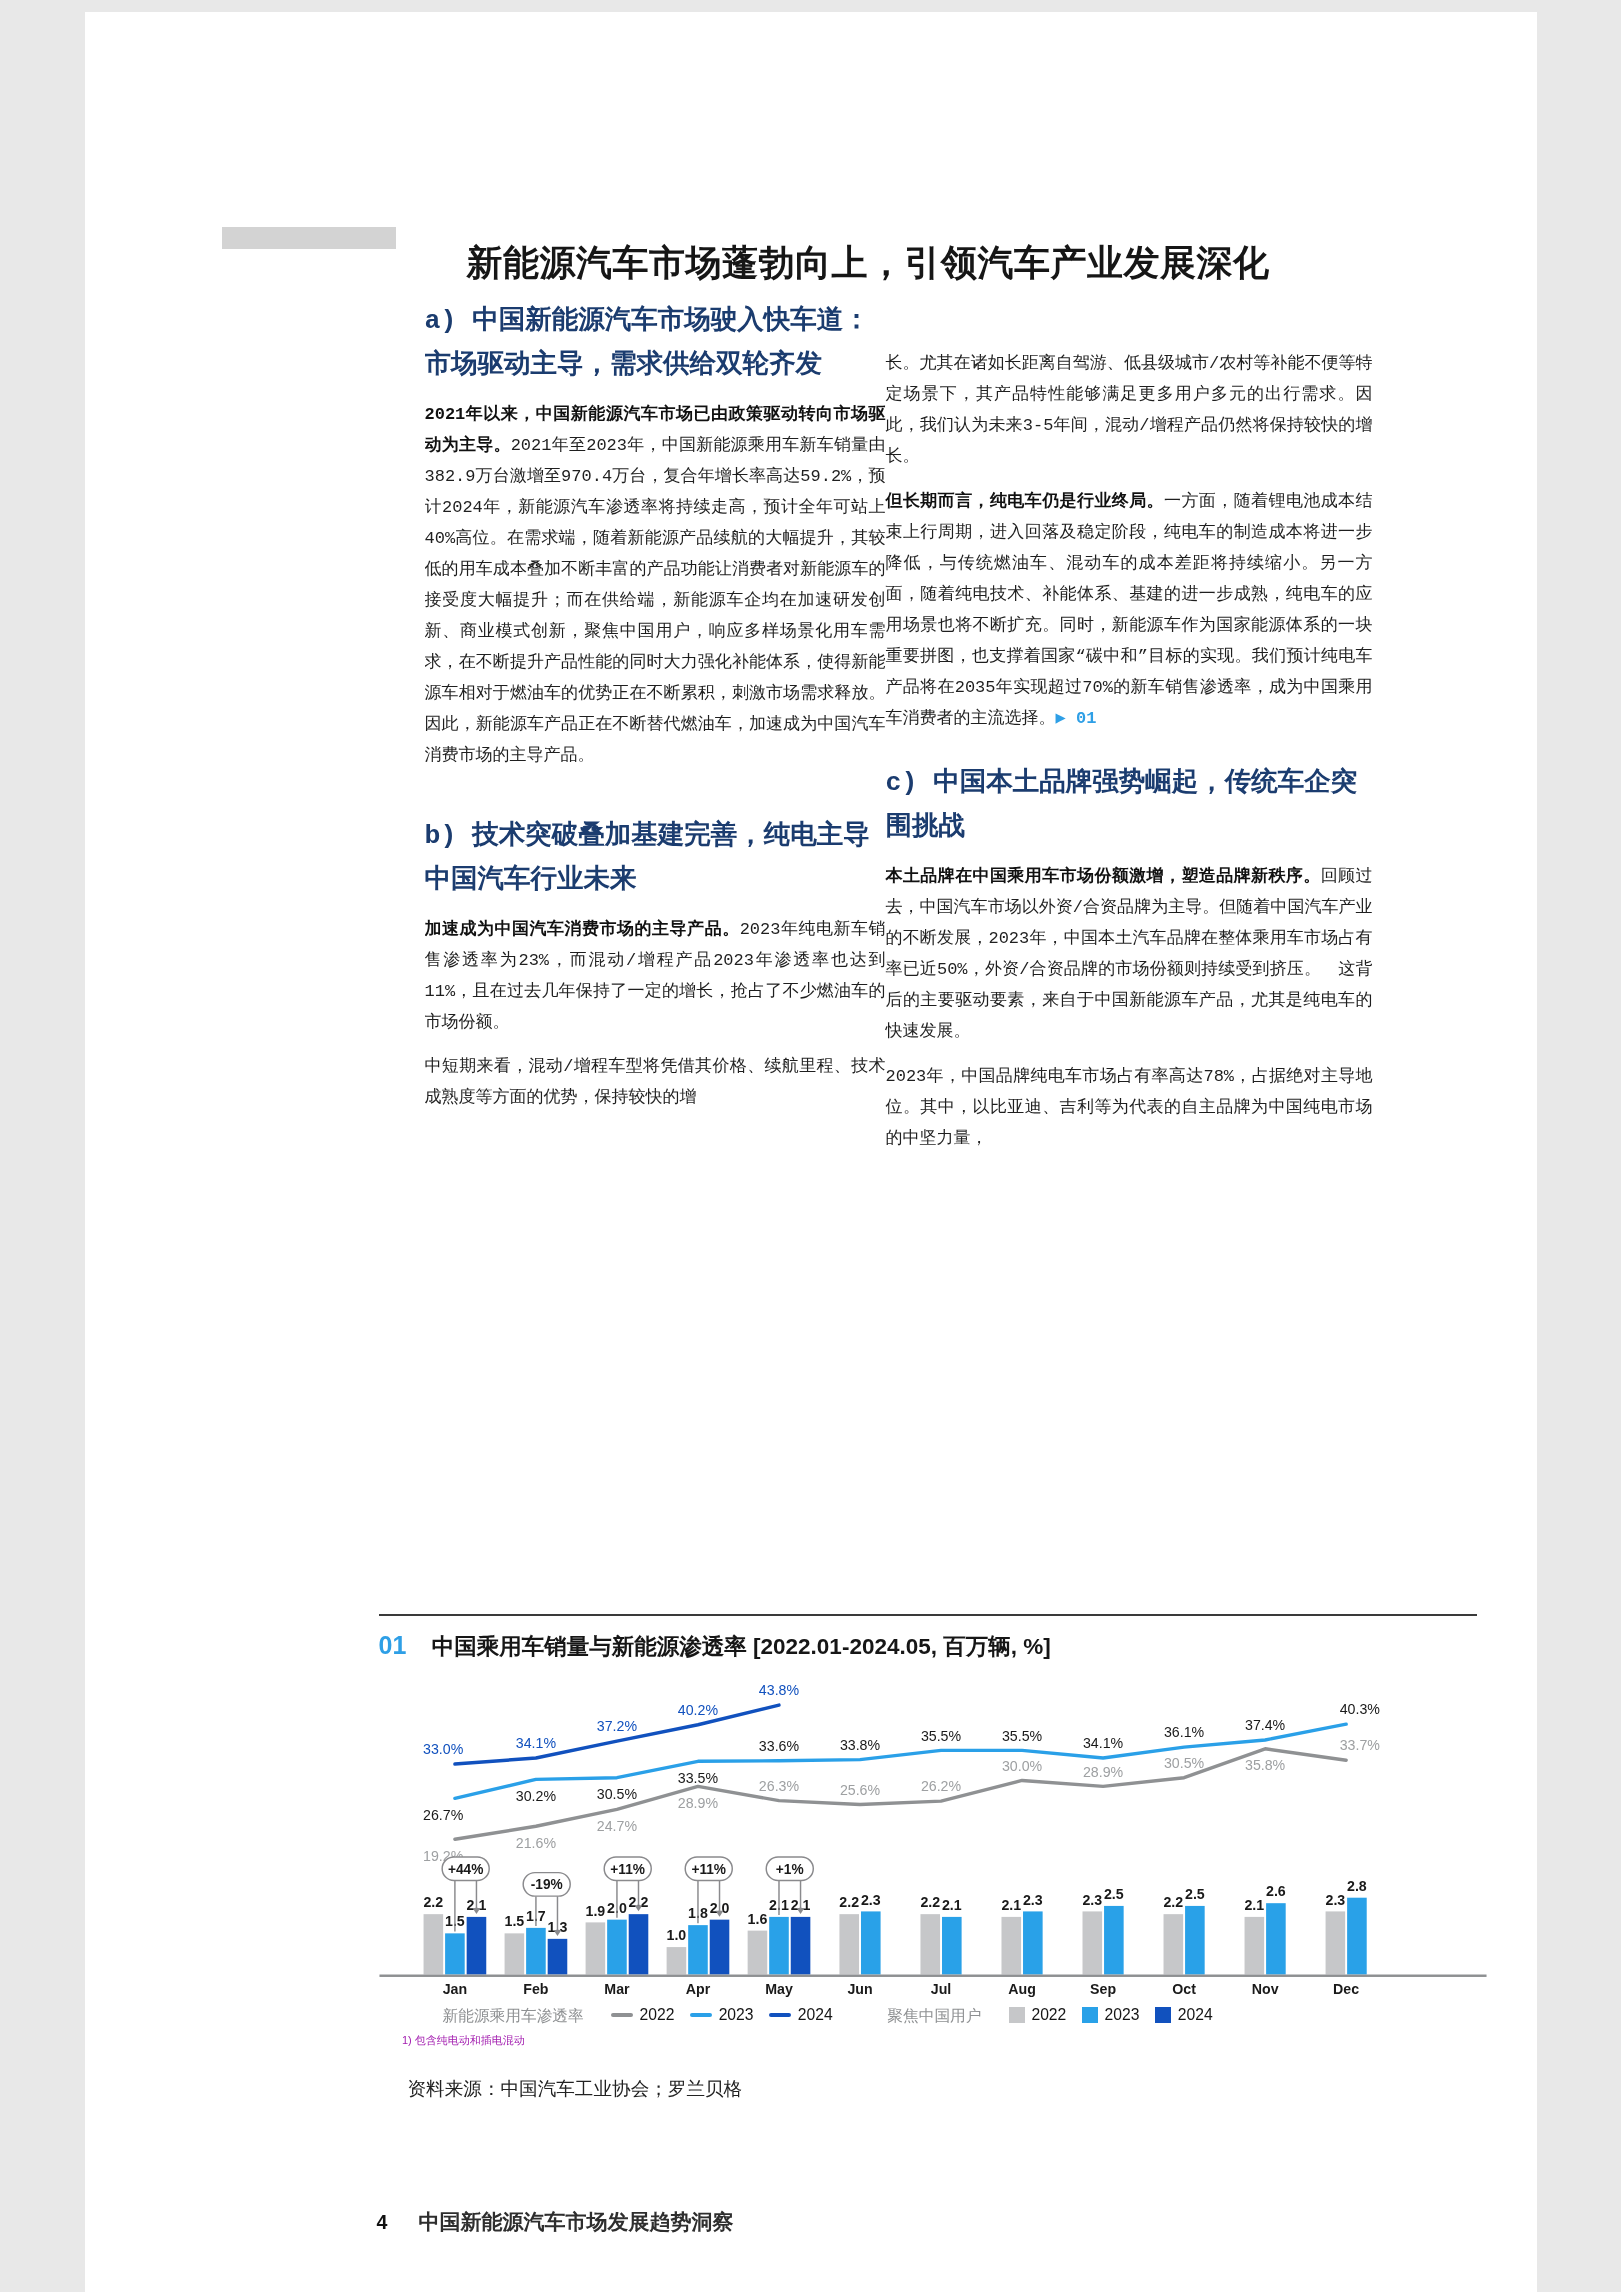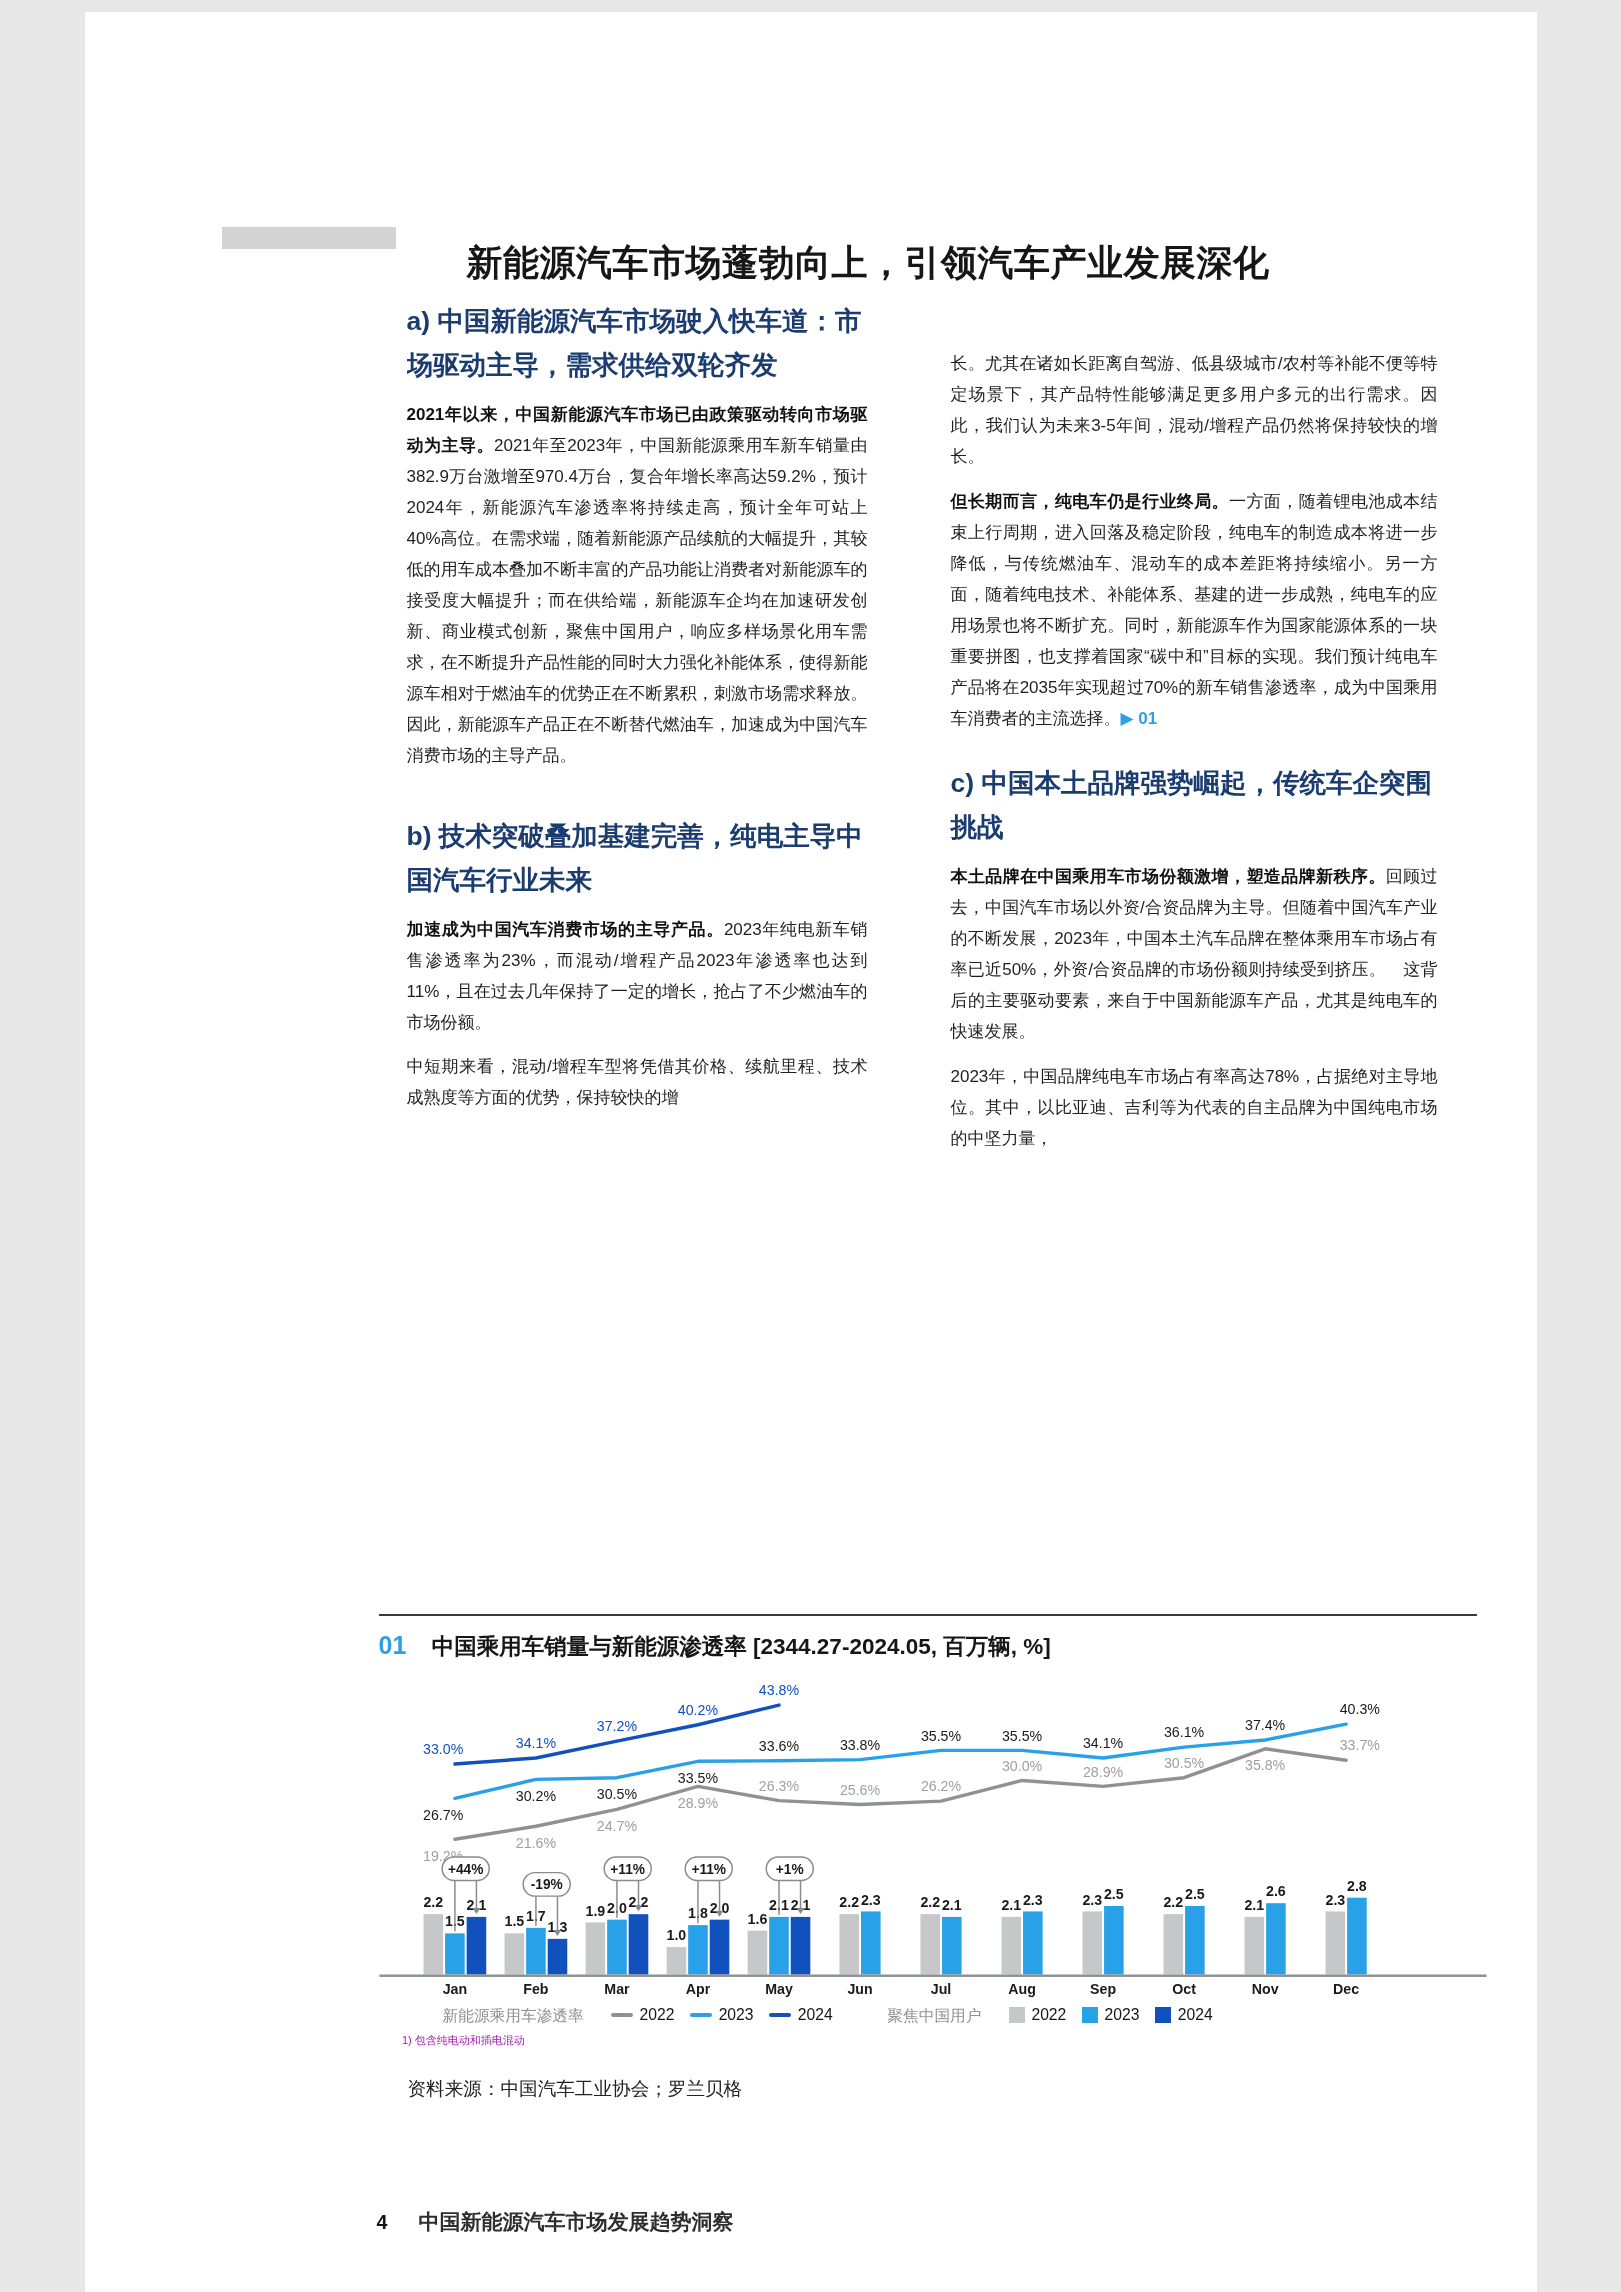--- a/index.html
+++ b/index.html
@@ -1,21 +1,21 @@
 <!DOCTYPE html>
 <html><head>
 <meta charset="utf-8">
 <style>
   html,body{margin:0;padding:0;background:#e8e8e8;}
   .page{position:relative;width:1452px;height:2293px;background:#ffffff;margin:12px auto;
         font-family:"Liberation Sans","DejaVu Sans",sans-serif;color:#1a1a1a;overflow:hidden;}
   .accent-bar{position:absolute;left:137px;top:215px;width:174px;height:21.6px;background:#d3d3d3;}
   .page-title{position:absolute;left:382px;top:203px;font-size:36px;font-weight:bold;color:#161616;
               letter-spacing:0.5px;white-space:nowrap;}
-  .columns{position:absolute;left:322px;top:287px;width:1031px;height:1301px;display:flex;gap:83px;overflow:hidden;}
+  .columns{position:absolute;left:340px;top:287px;width:1031px;height:1301px;display:flex;overflow:hidden;font-family:Liberation Mono, monospace;}
   .col-left{width:461px;}
   .col-right{width:487px;padding-top:49px;box-sizing:border-box;}
   .sec-heading{font-size:26.5px;line-height:44px;font-weight:bold;color:#1b3c6f;margin:0 0 11.8px 0;}
   .sec-heading.later{margin-top:43px;}
   .para{font-size:17px;line-height:31px;text-align:justify;margin:0 0 13.7px 0;color:#1f1f1f;}
   .para .lead{font-weight:bold;color:#111;}
   .figure-ref{color:#2e9fe6;font-weight:bold;}
   .figure{position:absolute;left:294px;top:1588px;width:1108px;height:549px;}
   .figure-rule{position:absolute;left:0;top:13.7px;width:1098px;height:2px;background:#3a3a3a;}
   .figure-titlerow{position:absolute;left:0;top:31px;display:flex;gap:25.5px;align-items:baseline;}
@@ -56,21 +56,21 @@
       <h2 class="sec-heading" style="margin-top:27.4px;">c) 中国本土品牌强势崛起，传统车企突围挑战</h2>
       <p class="para"><span class="lead">本土品牌在中国乘用车市场份额激增，塑造品牌新秩序。</span><span>回顾过去，中国汽车市场以外资/合资品牌为主导。但随着中国汽车产业的不断发展，2023年，中国本土汽车品牌在整体乘用车市场占有率已近50%，外资/合资品牌的市场份额则持续受到挤压。　这背后的主要驱动要素，来自于中国新能源车产品，尤其是纯电车的快速发展。</span></p>
       <p class="para">2023年，中国品牌纯电车市场占有率高达78%，占据绝对主导地位。其中，以比亚迪、吉利等为代表的自主品牌为中国纯电市场的中坚力量，</p>
     </div>
   </div>
 
   <div class="figure">
     <div class="figure-rule"></div>
     <div class="figure-titlerow">
       <span class="figure-number">01</span>
-      <span class="figure-title">中国乘用车销量与新能源渗透率 [2344.27-2024.05, 百万辆, %]</span>
+      <span class="figure-title">中国乘用车销量与新能源渗透率 [2022.01-2024.05, 百万辆, %]</span>
     </div>
     <svg id="figure-svg" class="figure-svg" viewBox="0 0 1130 345">
         <polyline points="77.0,182.0 159.7,168.7 242.4,151.4 325.1,128.0 407.8,142.5 490.5,146.4 573.2,143.0 655.9,121.9 738.6,128.0 821.3,119.1 904.0,89.6 986.7,101.3" fill="none" stroke="#8f9193" stroke-width="3.5" stroke-linejoin="round" stroke-linecap="round"></polyline>
         <text x="65.0" y="204.0" text-anchor="middle" font-size="14.5" fill="#9ea0a2">19.2%</text>
         <text x="159.7" y="190.7" text-anchor="middle" font-size="14.5" fill="#9ea0a2">21.6%</text>
         <text x="242.4" y="173.4" text-anchor="middle" font-size="14.5" fill="#9ea0a2">24.7%</text>
         <text x="325.1" y="150.0" text-anchor="middle" font-size="14.5" fill="#9ea0a2">28.9%</text>
         <text x="407.8" y="132.5" text-anchor="middle" font-size="14.5" fill="#9ea0a2">26.3%</text>
         <text x="490.5" y="136.4" text-anchor="middle" font-size="14.5" fill="#9ea0a2">25.6%</text>
         <text x="573.2" y="133.0" text-anchor="middle" font-size="14.5" fill="#9ea0a2">26.2%</text>

